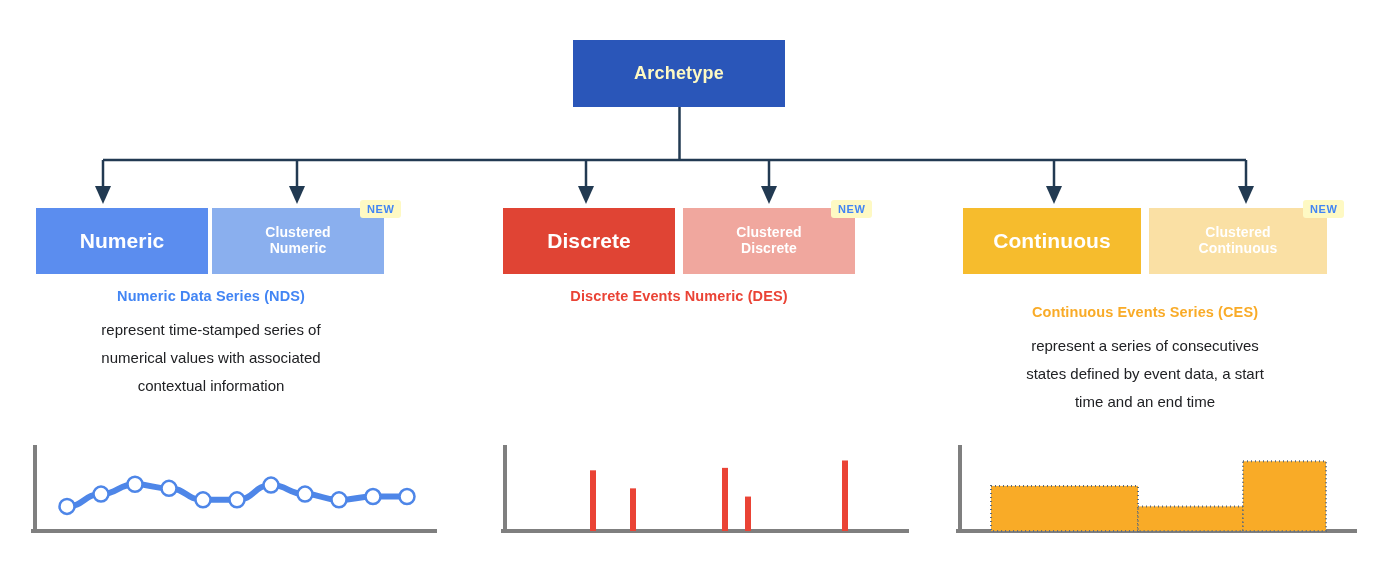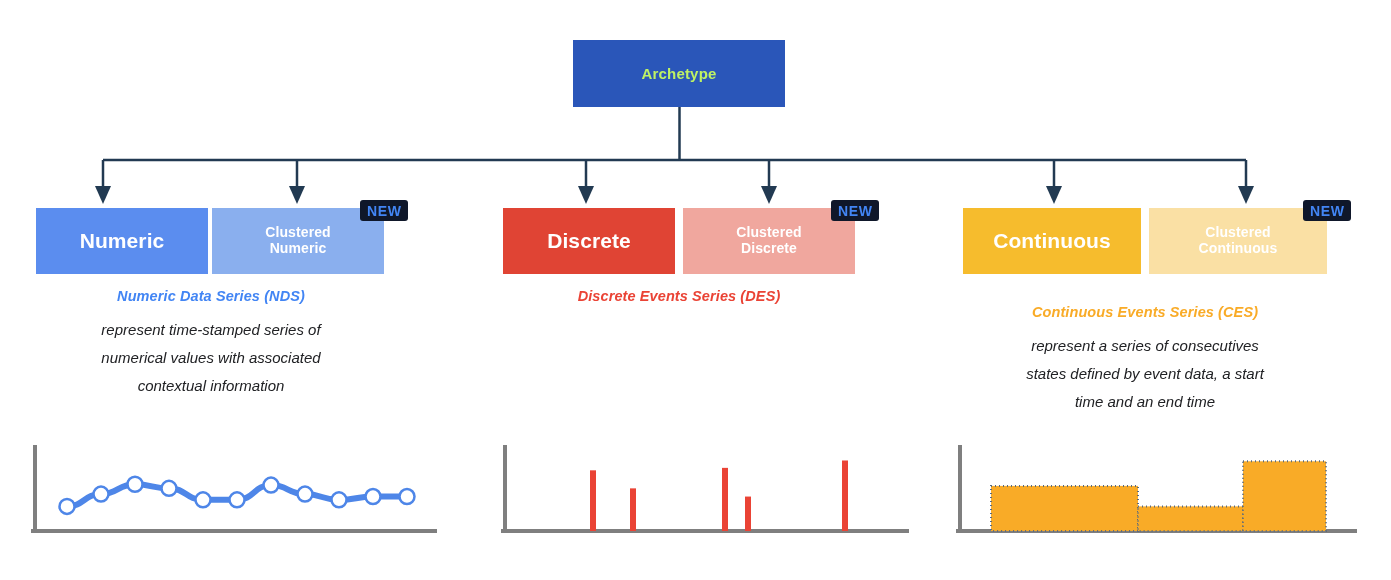--- a/index.html
+++ b/index.html
@@ -27,22 +27,22 @@
     left: 573px;
     top: 40px;
     width: 212px;
     height: 67px;
     background: #2a56b9;
     display: flex;
     align-items: center;
     justify-content: center;
   }
   .root-box .root-label {
-    color: #bef264;
-    font-size: 15px;
+    color: #fef9c3;
+    font-size: 18px;
     font-weight: bold;
     letter-spacing: 0.2px;
   }
 
   
   #connectors {
     left: 0; top: 0;
     width: 1391px;
     height: 580px;
     pointer-events: none;
@@ -62,35 +62,34 @@
     font-weight: bold;
     line-height: 1.12;
     letter-spacing: 0.1px;
     white-space: pre-line;
   }
   .type-box.two-line .tb-label { font-size: 14px; }
 
   
   .new-badge {
     position: absolute;
-    background: #0f172a;
+    background: #fef9c3;
     color: #4285f4;
-    font-size: 14px;
+    font-size: 11px;
     font-weight: bold;
     letter-spacing: 0.6px;
     padding: 4px 7px 3px 7px;
     border-radius: 3px;
     line-height: 1;
   }
 
   
   .caption-block {
     position: absolute;
     text-align: center;
-    font-style: italic;
   }
   .caption-title {
     font-size: 14.5px;
     font-weight: bold;
     margin-bottom: 12px;
     letter-spacing: 0.1px;
   }
   .caption-body {
     font-size: 15px;
     color: #202124;
@@ -156,21 +155,21 @@
     <span class="tb-label">Discrete</span>
   </div>
 
   <div class="abs type-box two-line" style="left:683px; top:208px; width:172px; height:66px; background:#f0a79e;">
     <span class="tb-label">Clustered
 Discrete</span>
     <span class="new-badge" style="left:148px; top:-8px;">NEW</span>
   </div>
 
   <div class="caption-block" style="left:501px; top:288px; width:356px;">
-    <div class="caption-title" style="color:#ea4335;">Discrete Events Series (DES)</div>
+    <div class="caption-title" style="color:#ea4335;">Discrete Events Numeric (DES)</div>
   </div>
 
   <div class="abs type-box" style="left:963px; top:208px; width:178px; height:66px; background:#f6bc2d;">
     <span class="tb-label">Continuous</span>
   </div>
 
   <div class="abs type-box two-line" style="left:1149px; top:208px; width:178px; height:66px; background:#fae0a4;">
     <span class="tb-label">Clustered
 Continuous</span>
     <span class="new-badge" style="left:154px; top:-8px;">NEW</span>

